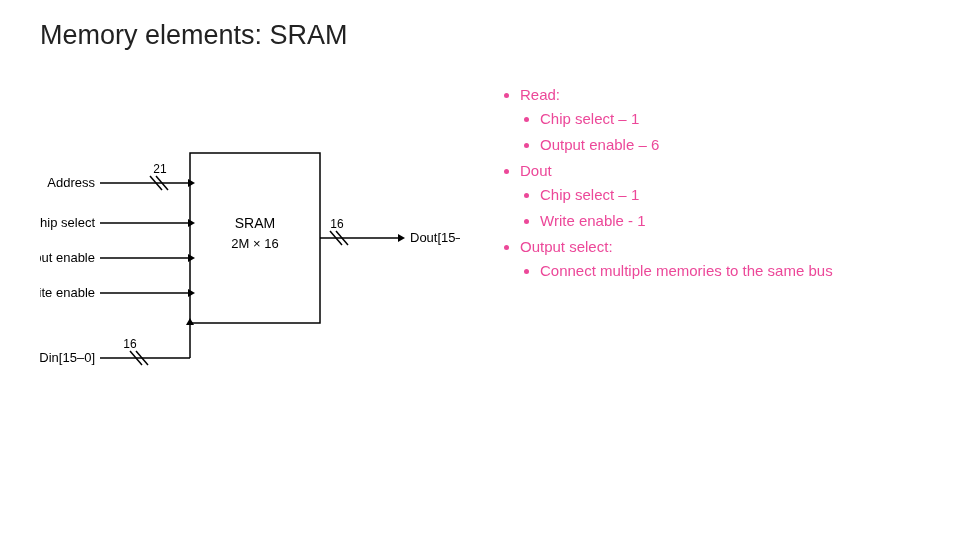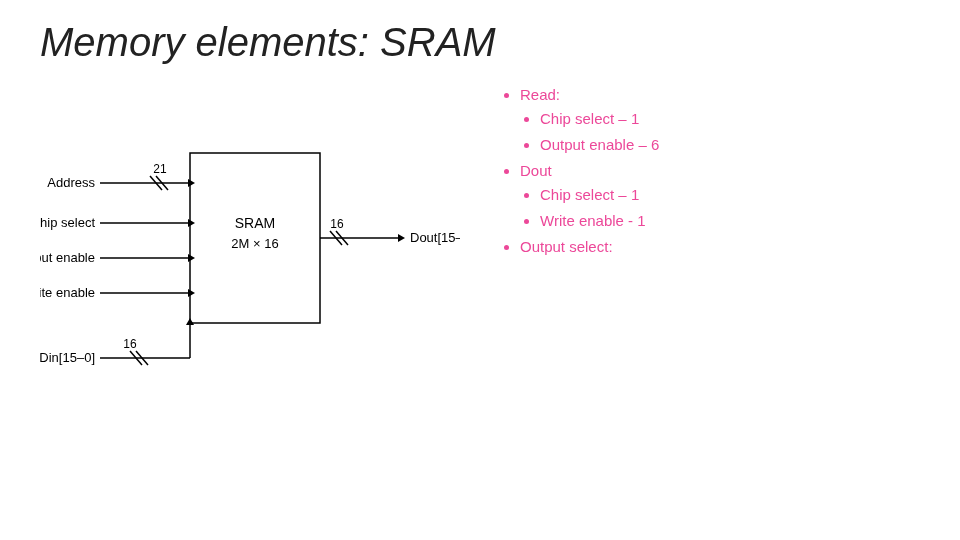--- a/index.html
+++ b/index.html
@@ -10,25 +10,24 @@
       font-family: Arial, sans-serif;
       overflow: hidden;
     }
     .slide {
       width: 960px;
       height: 540px;
       position: relative;
       padding: 20px 40px;
     }
     .title {
-      font-size: 40px;
+      font-size: 27px;
       font-weight: normal;
       color: #222;
-      margin-bottom: 8px;
-      font-style: italic;
+      margin-bottom: 22px;
     }
     .content-area {
       display: flex;
       flex-direction: row;
       align-items: flex-start;
       width: 100%;
     }
     
     .diagram {
       flex: 0 0 auto;
@@ -137,18 +136,23 @@
             <li>
               <span>Chip select – 1</span>
             </li>
             <li>
               <span>Write enable - 1</span>
             </li>
           </ul>
         </li>
         <li>
           <span>Output select:</span>
+          <ul>
+            <li>
+              <span>Connect multiple memories to the same bus</span>
+            </li>
+          </ul>
         </li>
       </ul>
     </div>
 
   </div>
 </div>
 
 </body></html>

